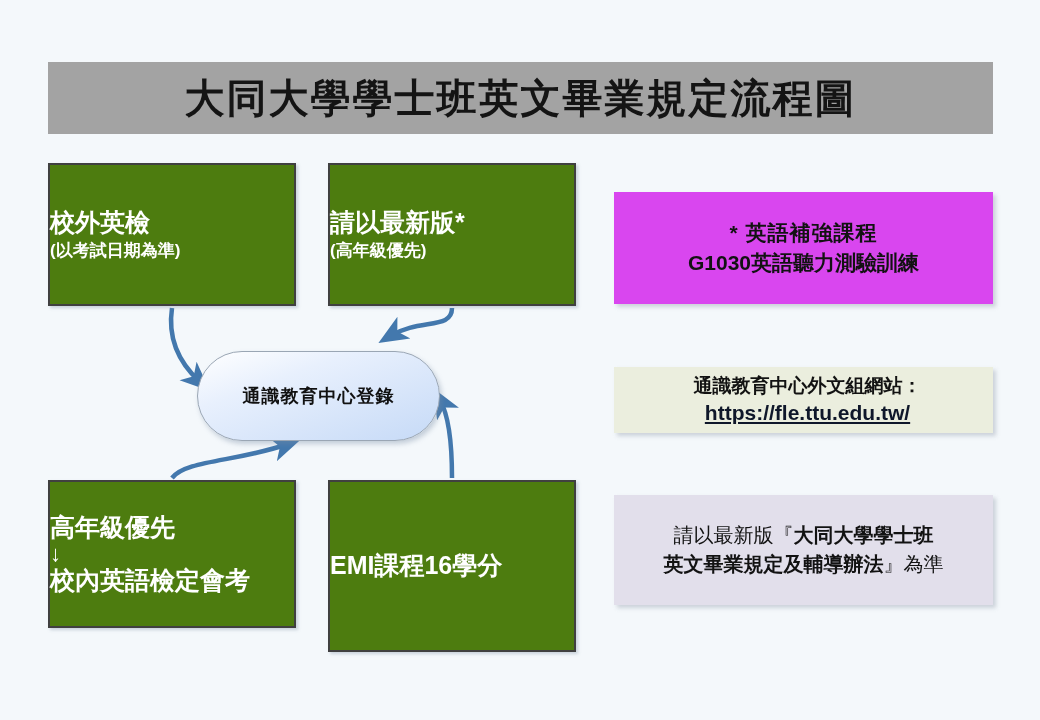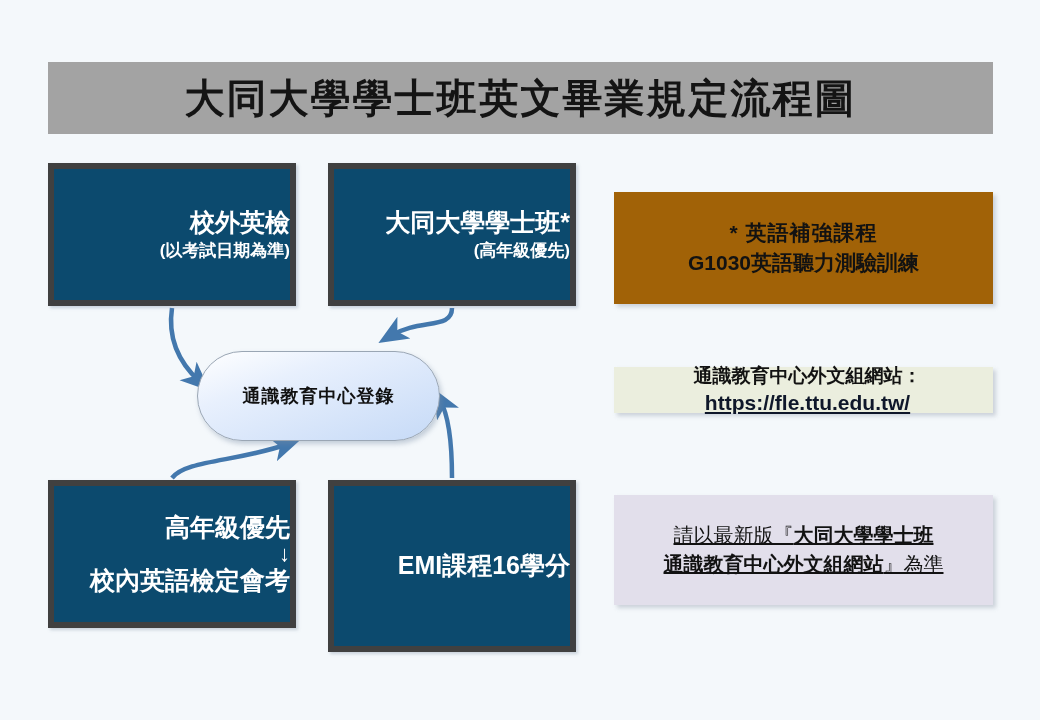--- a/index.html
+++ b/index.html
@@ -39,26 +39,26 @@
     font-size: 40px;
     font-weight: 700;
     color: #141414;
     letter-spacing: 2px;
     white-space: nowrap;
   }
 
   
   .flow-box {
     position: absolute;
-    background: #0c4a6e;
-    border: 6px solid #404040;
+    background: #4d7c0f;
+    border: 2px solid #404040;
     box-shadow: 2px 2px 3px rgba(120,140,160,0.35);
     display: flex;
     flex-direction: column;
-    align-items: flex-end;
+    align-items: flex-start;
     justify-content: center;
     color: #ffffff;
     text-align: center;
   }
   .fb-main {
     font-size: 25px;
     font-weight: 700;
     line-height: 1.25;
     white-space: nowrap;
   }
@@ -120,31 +120,30 @@
     display: flex;
     flex-direction: column;
     align-items: center;
     justify-content: center;
     text-align: center;
     box-shadow: 3px 3px 4px rgba(140,150,165,0.38);
     color: #121212;
   }
   #note-remedial {
     left: 614px; top: 192px; width: 379px; height: 112px;
-    background: #a16207;
+    background: #d946ef;
   }
   #note-website {
-    left: 614px; top: 367px; width: 379px; height: 46px;
+    left: 614px; top: 367px; width: 379px; height: 66px;
     background: #ebeede;
     padding-left: 8px;
   }
   #note-regulation {
     left: 614px; top: 495px; width: 379px; height: 110px;
     background: #e2dfeb;
-    text-decoration: underline;
   }
 
   .note-line {
     font-size: 21px;
     font-weight: 700;
     line-height: 1.42;
     white-space: nowrap;
   }
   #note-remedial .note-line:first-child { letter-spacing: 1px; }
 
@@ -187,21 +186,21 @@
 
     <path d="M 452 478 C 452 440, 448 414, 440 400" fill="none" stroke="#4378ad" stroke-width="4.5" marker-end="url(#ah)"></path>
   </svg>
 
   <div class="flow-box" id="box-external">
     <div class="fb-main">校外英檢</div>
     <div class="fb-sub">(以考試日期為準)</div>
   </div>
 
   <div class="flow-box" id="box-remedial">
-    <div class="fb-main">大同大學學士班*</div>
+    <div class="fb-main">請以最新版*</div>
     <div class="fb-sub">(高年級優先)</div>
   </div>
 
   <div id="box-register">
     <div class="reg-text">通識教育中心登錄</div>
   </div>
 
   <div class="flow-box" id="box-selfstudy">
     <div class="fb-main">高年級優先</div>
     <div class="fb-arrow-glyph">↓</div>
@@ -220,17 +219,17 @@
   <div class="note-card" id="note-website">
     <div class="note-line">通識教育中心外文組網站：</div>
     <a class="note-link">https://fle.ttu.edu.tw/</a>
   </div>
 
   <div class="note-card" id="note-regulation">
     <div class="note-line">
       <span class="reg-plain">請以最新版『</span><span class="reg-emph">大同大學學士班</span>
     </div>
     <div class="note-line">
-      <span class="reg-emph">通識教育中心外文組網站</span><span class="reg-plain">』為準</span>
+      <span class="reg-emph">英文畢業規定及輔導辦法</span><span class="reg-plain">』為準</span>
     </div>
   </div>
 
 </div>
 
 </body></html>

